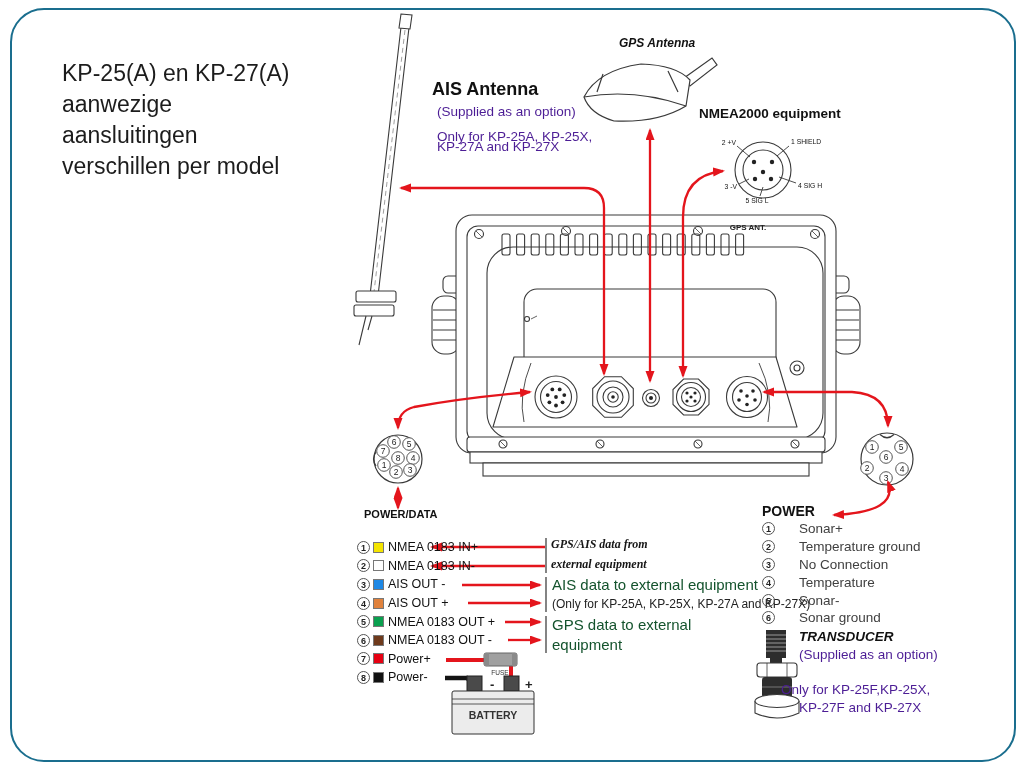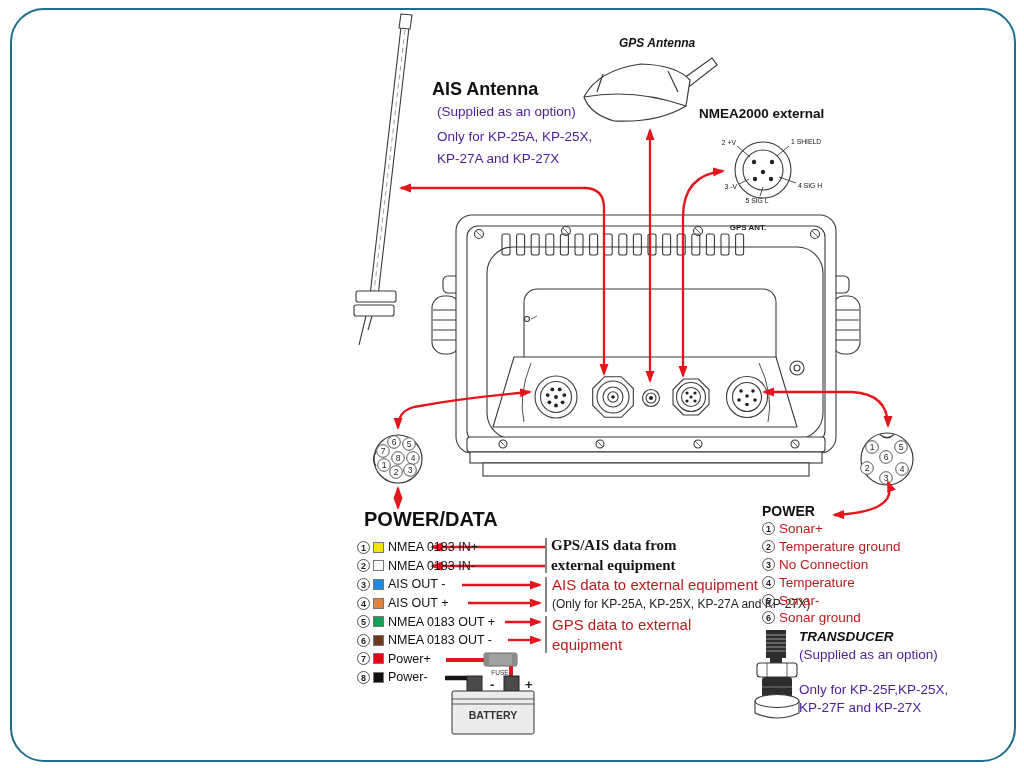--- a/index.html
+++ b/index.html
@@ -8,34 +8,34 @@
   .frame{position:absolute;left:10px;top:8px;width:1002px;height:750px;border:2.5px solid #1a6e8e;
          border-radius:34px;}
   svg.art{position:absolute;left:0;top:0;width:1024px;height:768px;}
   .abs{position:absolute;white-space:nowrap;}
   .title{left:62px;top:58px;width:320px;font-size:23px;line-height:31px;color:#1c1c1c;white-space:normal;}
   .h-bold{font-weight:bold;color:#111;}
   .lbl-gps{left:619px;top:36px;font-size:12px;font-style:italic;}
   .lbl-ais{left:432px;top:79px;font-size:18px;}
   .note{font-size:13.5px;color:#4c1d95;}
   .lbl-nmea{left:699px;top:106px;font-size:13.5px;}
-  .lbl-pd{left:364px;top:508px;font-size:20px;}
+  .lbl-pd{left:364px;top:508px;font-size:11px;}
   .lbl-xd{left:762px;top:503px;font-size:14px;}
   .lbl-td{left:799px;top:629px;font-size:13.5px;font-style:italic;}
   .pinlist{left:357px;top:538px;display:flex;flex-direction:column;}
   .pinrow{height:18.6px;display:flex;align-items:center;}
   .cnum{width:13px;height:13px;border:1.3px solid #555;border-radius:50%;font-size:9px;line-height:13px;
         text-align:center;color:#222;flex:0 0 13px;box-sizing:border-box;font-weight:bold;}
   .sq{width:11px;height:11px;border:1px solid #777;margin-left:3px;box-sizing:border-box;}
   .pinlbl{font-size:12.5px;color:#101010;margin-left:4px;font-weight:400;}
   .xdlist{left:762px;top:520px;display:flex;flex-direction:column;}
   .xdrow{height:17.8px;display:flex;align-items:center;}
-  .xdlbl{font-size:13.5px;color:#b91c1c;margin-left:4px;}
-  .ann-serif{font-family:"Liberation Serif",serif;font-weight:600;font-size:15px;color:#161616;}
-  .ann-sans{font-size:15px;color:#b91c1c;}
+  .xdlbl{font-size:13.5px;color:#404040;margin-left:24px;}
+  .ann-serif{font-family:"Liberation Serif",serif;font-weight:600;font-size:12px;color:#161616;font-style:italic;}
+  .ann-sans{font-size:15px;color:#14532d;}
   .ann-small{font-size:12px;color:#222;}
 </style>
 </head>
 <body>
 
 <div class="canvas">
   <div class="frame"></div>
 
   <svg class="art" viewBox="0 0 1024 768">
     <defs>
@@ -287,29 +287,35 @@
       <path d="M888,482 Q899,512 834,515" marker-start="url(#ahS)" marker-end="url(#ahE)"></path>
       <path d="M545,547 H432" marker-end="url(#ahE)"></path>
       <path d="M545,566 H432" marker-end="url(#ahE)"></path>
       <path d="M462,585 H540" marker-end="url(#ahE)"></path>
       <path d="M468,603 H540" marker-end="url(#ahE)"></path>
       <path d="M505,622 H540" marker-end="url(#ahE)"></path>
       <path d="M508,640 H540" marker-end="url(#ahE)"></path>
     </g>
   </svg>
 
+  <div class="abs title">
+    <div>KP-25(A) en KP-27(A)</div>
+    <div>aanwezige</div>
+    <div>aansluitingen</div>
+    <div>verschillen per model</div>
+  </div>
 
   <div class="abs h-bold lbl-gps">GPS Antenna</div>
 
   <div class="abs h-bold lbl-ais">AIS Antenna</div>
   <div class="abs note" style="left:437px;top:104px;">(Supplied as an option)</div>
   <div class="abs note" style="left:437px;top:129px;text-align:right;">Only for KP-25A, KP-25X,</div>
-  <div class="abs note" style="left:437px;top:151px;">KP-27A and KP-27X</div>
-
-  <div class="abs h-bold lbl-nmea">NMEA2000 external</div>
+  <div class="abs note" style="left:437px;top:139px;">KP-27A and KP-27X</div>
+
+  <div class="abs h-bold lbl-nmea">NMEA2000 equipment</div>
 
   <div class="abs h-bold lbl-pd">POWER/DATA</div>
 
   <div class="abs pinlist">
     <div class="pinrow">
       <span class="cnum">1</span>
       <span class="sq" style="background: rgb(244, 228, 0);"></span>
       <span class="pinlbl">NMEA 0183 IN+</span>
     </div>
     <div class="pinrow">
@@ -379,15 +385,15 @@
       <span class="xdlbl">Sonar-</span>
     </div>
     <div class="xdrow">
       <span class="cnum">6</span>
       <span class="xdlbl">Sonar ground</span>
     </div>
   </div>
 
   <div class="abs h-bold lbl-td">TRANSDUCER</div>
   <div class="abs note" style="left:799px;top:647px;">(Supplied as an option)</div>
-  <div class="abs note" style="left:799px;top:682px;">Only for KP-25F,KP-25X,</div>
+  <div class="abs note" style="left:781px;top:682px;">Only for KP-25F,KP-25X,</div>
   <div class="abs note" style="left:799px;top:700px;">KP-27F and KP-27X</div>
 </div>
 
 </body></html>

